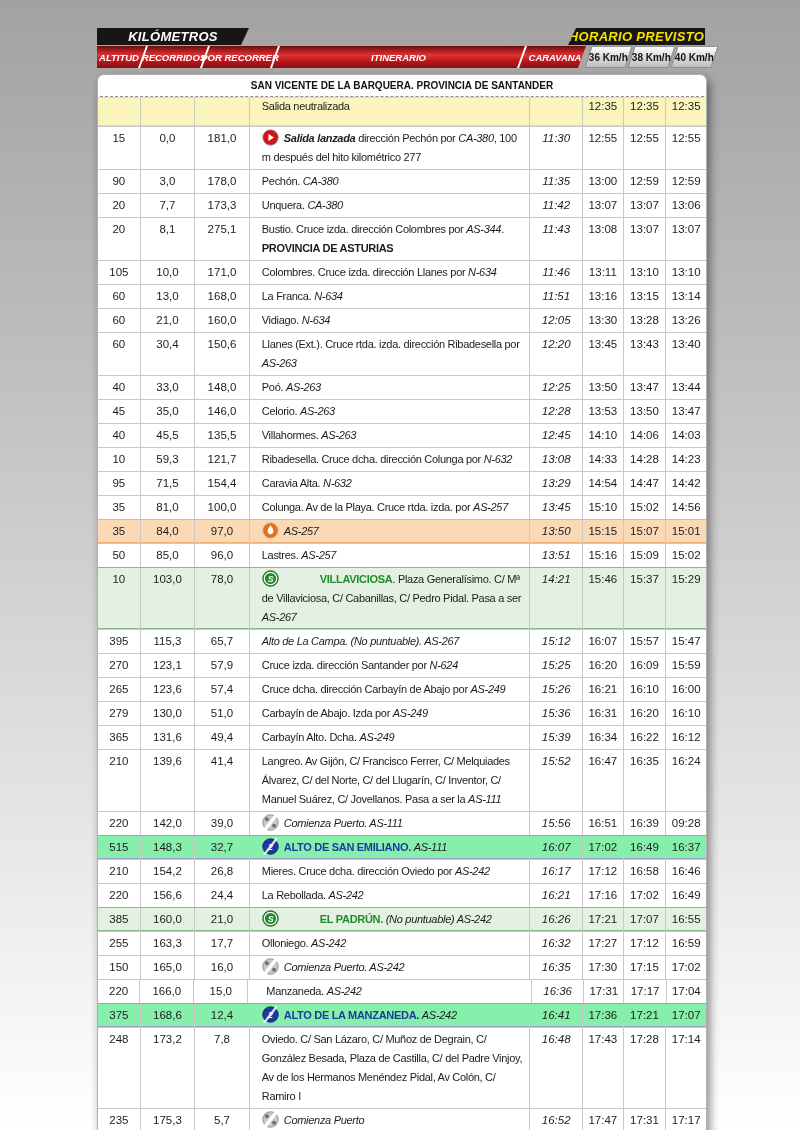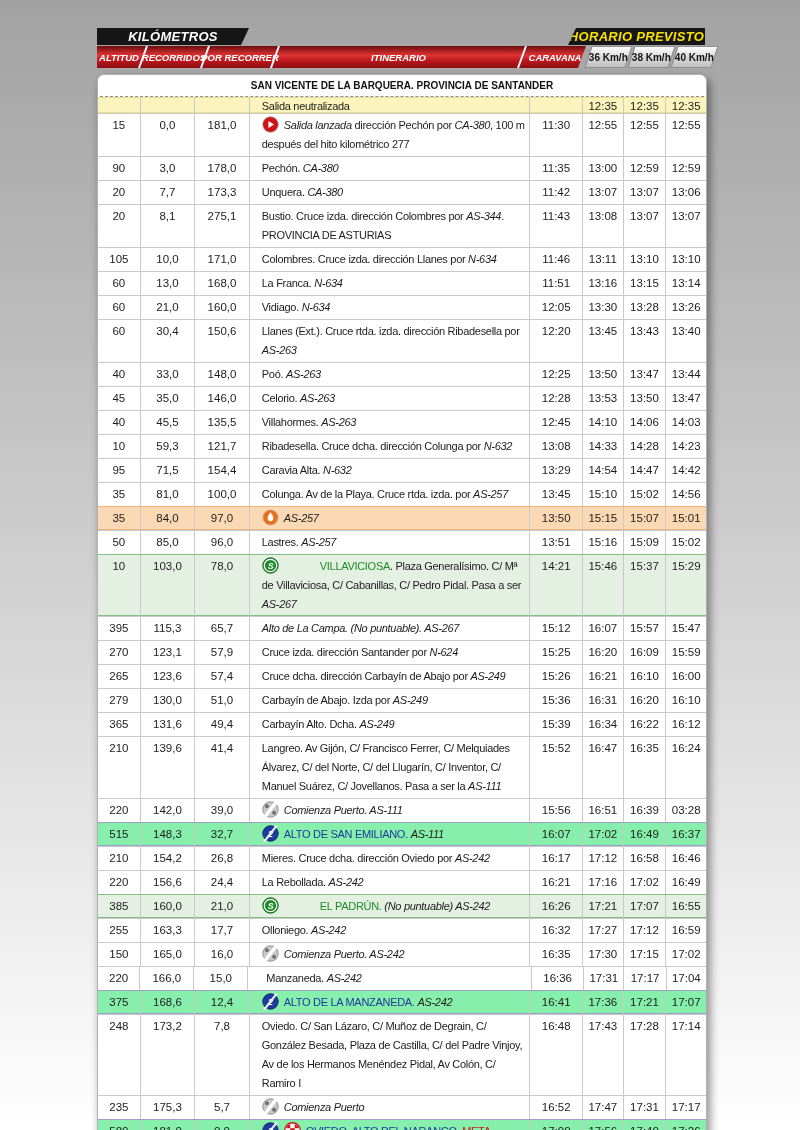--- a/index.html
+++ b/index.html
@@ -56,34 +56,34 @@
   
   .tbl{width:100%;}
   .trow{display:flex;border-top:1px solid #c9c9c9;align-items:stretch;}
   .trow:first-child{border-top:none;}
   .trow>div{border-left:1px solid #c9c9c9;padding:2px 2px;font-size:11.5px;line-height:19px;}
   .trow>div:first-child{border-left:none;}
   .c-alt{width:38px;text-align:center;}
   .c-rec{width:50px;text-align:center;}
   .c-por{width:50px;text-align:center;}
   .c-iti{width:268px;padding-left:12px !important;font-size:11px !important;letter-spacing:-0.3px;}
-  .c-car{width:48px;text-align:center;}
+  .c-car{width:48px;text-align:center;font-style:italic;}
   .c-t36{width:36px;text-align:center;}
   .c-t38{width:38px;text-align:center;}
   .c-t40{width:36px;text-align:center;}
   .indent .c-iti{padding-left:18px !important;}
 
   .it{font-style:italic;}
-  .bd{font-weight:normal;}
+  .bd{font-weight:bold;}
   .sp{color:#1e8c28;margin-left:36px;}
   .cl{color:#1c3a9c;}
   .mt{color:#cc1318;}
 
   .hl-yellow{background:#fbf5bd;border-top:1px solid #e8df96 !important;box-shadow:inset 0 -1px 0 #e8df96;}
-  .hl-yellow>div{line-height:14px;padding-top:1px;padding-bottom:0;}
+  .hl-yellow>div{line-height:14px;padding-top:1px;padding-bottom:13px;}
   .hl-orange{background:#fbd9b5;border-top:1px solid #edb377 !important;box-shadow:inset 0 -1px 0 #edb377;}
   .hl-green{background:#e4f1e2;border-top:1px solid #86bc86 !important;box-shadow:inset 0 -1px 0 #86bc86;}
   .hl-lav{background:#86efac;border-top:1px solid #9f9ec9 !important;box-shadow:inset 0 -1px 0 #9f9ec9;}
 
   .icon{display:inline-block;width:17px;height:17px;vertical-align:-4px;margin-right:5px;}
   .icon svg{width:17px;height:17px;display:block;}
 </style>
 </head>
 <body>
 
@@ -381,21 +381,21 @@
                 <circle cx="9" cy="9" r="8.2" fill="#c9c9c9" stroke="#858585" stroke-width="0.9"></circle>
                 <g>
                   <rect x="7.2" y="-2" width="3.6" height="22" fill="#fff" transform="rotate(38 9 9)"></rect>
                   <circle cx="5.2" cy="5.6" r="2.1" fill="#6f6f6f"></circle>
                   <circle cx="12.8" cy="12.4" r="2.1" fill="#6f6f6f"></circle>
                 </g>
               </svg></span><span class="it">Comienza Puerto. AS-111</span></div>
           <div class="c-car">15:56</div>
           <div class="c-t36">16:51</div>
           <div class="c-t38">16:39</div>
-          <div class="c-t40">03:28</div>
+          <div class="c-t40">09:28</div>
         </div>
         <div class="trow hl-lav">
           <div class="c-alt">515</div>
           <div class="c-rec">148,3</div>
           <div class="c-por">32,7</div>
           <div class="c-iti"><span class="icon"><svg viewBox="0 0 18 18">
                 <circle cx="9" cy="9" r="8.2" fill="#1d3a9e" stroke="#101f55" stroke-width="0.9"></circle>
                 <rect x="7.8" y="-2" width="2.4" height="22" fill="#fff" opacity="0.85" transform="rotate(38 9 9)"></rect>
                 <text x="8.8" y="12.8" font-size="10" font-weight="bold" font-style="italic" text-anchor="middle" fill="#fff" font-family="Liberation Sans, sans-serif">2</text>
               </svg></span><span class="cl bd">ALTO DE SAN EMILIANO.</span><span class=""> </span><span class="it">AS-111</span></div>

